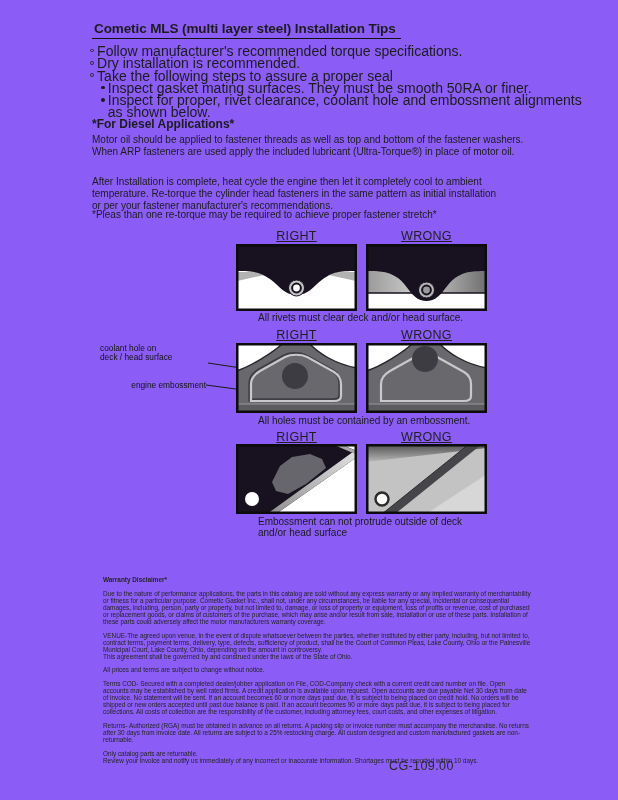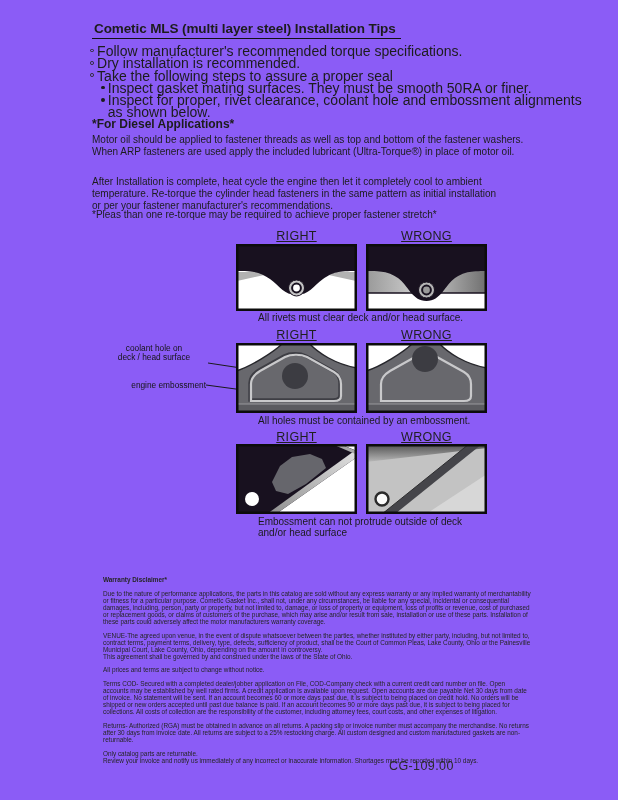--- a/index.html
+++ b/index.html
@@ -119,21 +119,21 @@
       <circle cx="60.5" cy="46" r="4.4" fill="#9a9a9a" stroke="#18111f" stroke-width="2"></circle>
       <rect x="1.2" y="1.2" width="118.6" height="64.6" fill="none" stroke="#0c0c0c" stroke-width="2.6"></rect>
     </svg>
   </div>
 
   <div class="abs dg-caption" style="left:238px; top:312px;">All rivets must clear deck and/or head surface.</div>
 
   <div class="abs dg-label" style="left:236px; top:328px;">RIGHT</div>
   <div class="abs dg-label" style="left:366px; top:328px;">WRONG</div>
 
-  <div class="abs callout pre" style="left:100px; top:344px; width:108px; text-align:center;">coolant hole on
+  <div class="abs callout pre" style="left:100px; top:344px; width:108px; text-align:left;">coolant hole on
 deck / head surface</div>
   <div class="abs callout" style="left:100px; top:381px; width:106px; text-align:right;">engine embossment</div>
 
   <svg class="abs" style="left:200px; top:356px;" width="100" height="42" viewBox="0 0 100 42">
     <line x1="8" y1="7" x2="94" y2="20" stroke="#1a1a1a" stroke-width="1"></line>
     <line x1="6" y1="29" x2="58" y2="36" stroke="#1a1a1a" stroke-width="1"></line>
   </svg>
 
   <div class="abs" style="left:236px; top:343px;">
     <svg class="dg-img" width="121" height="70" viewBox="0 0 121 70">

